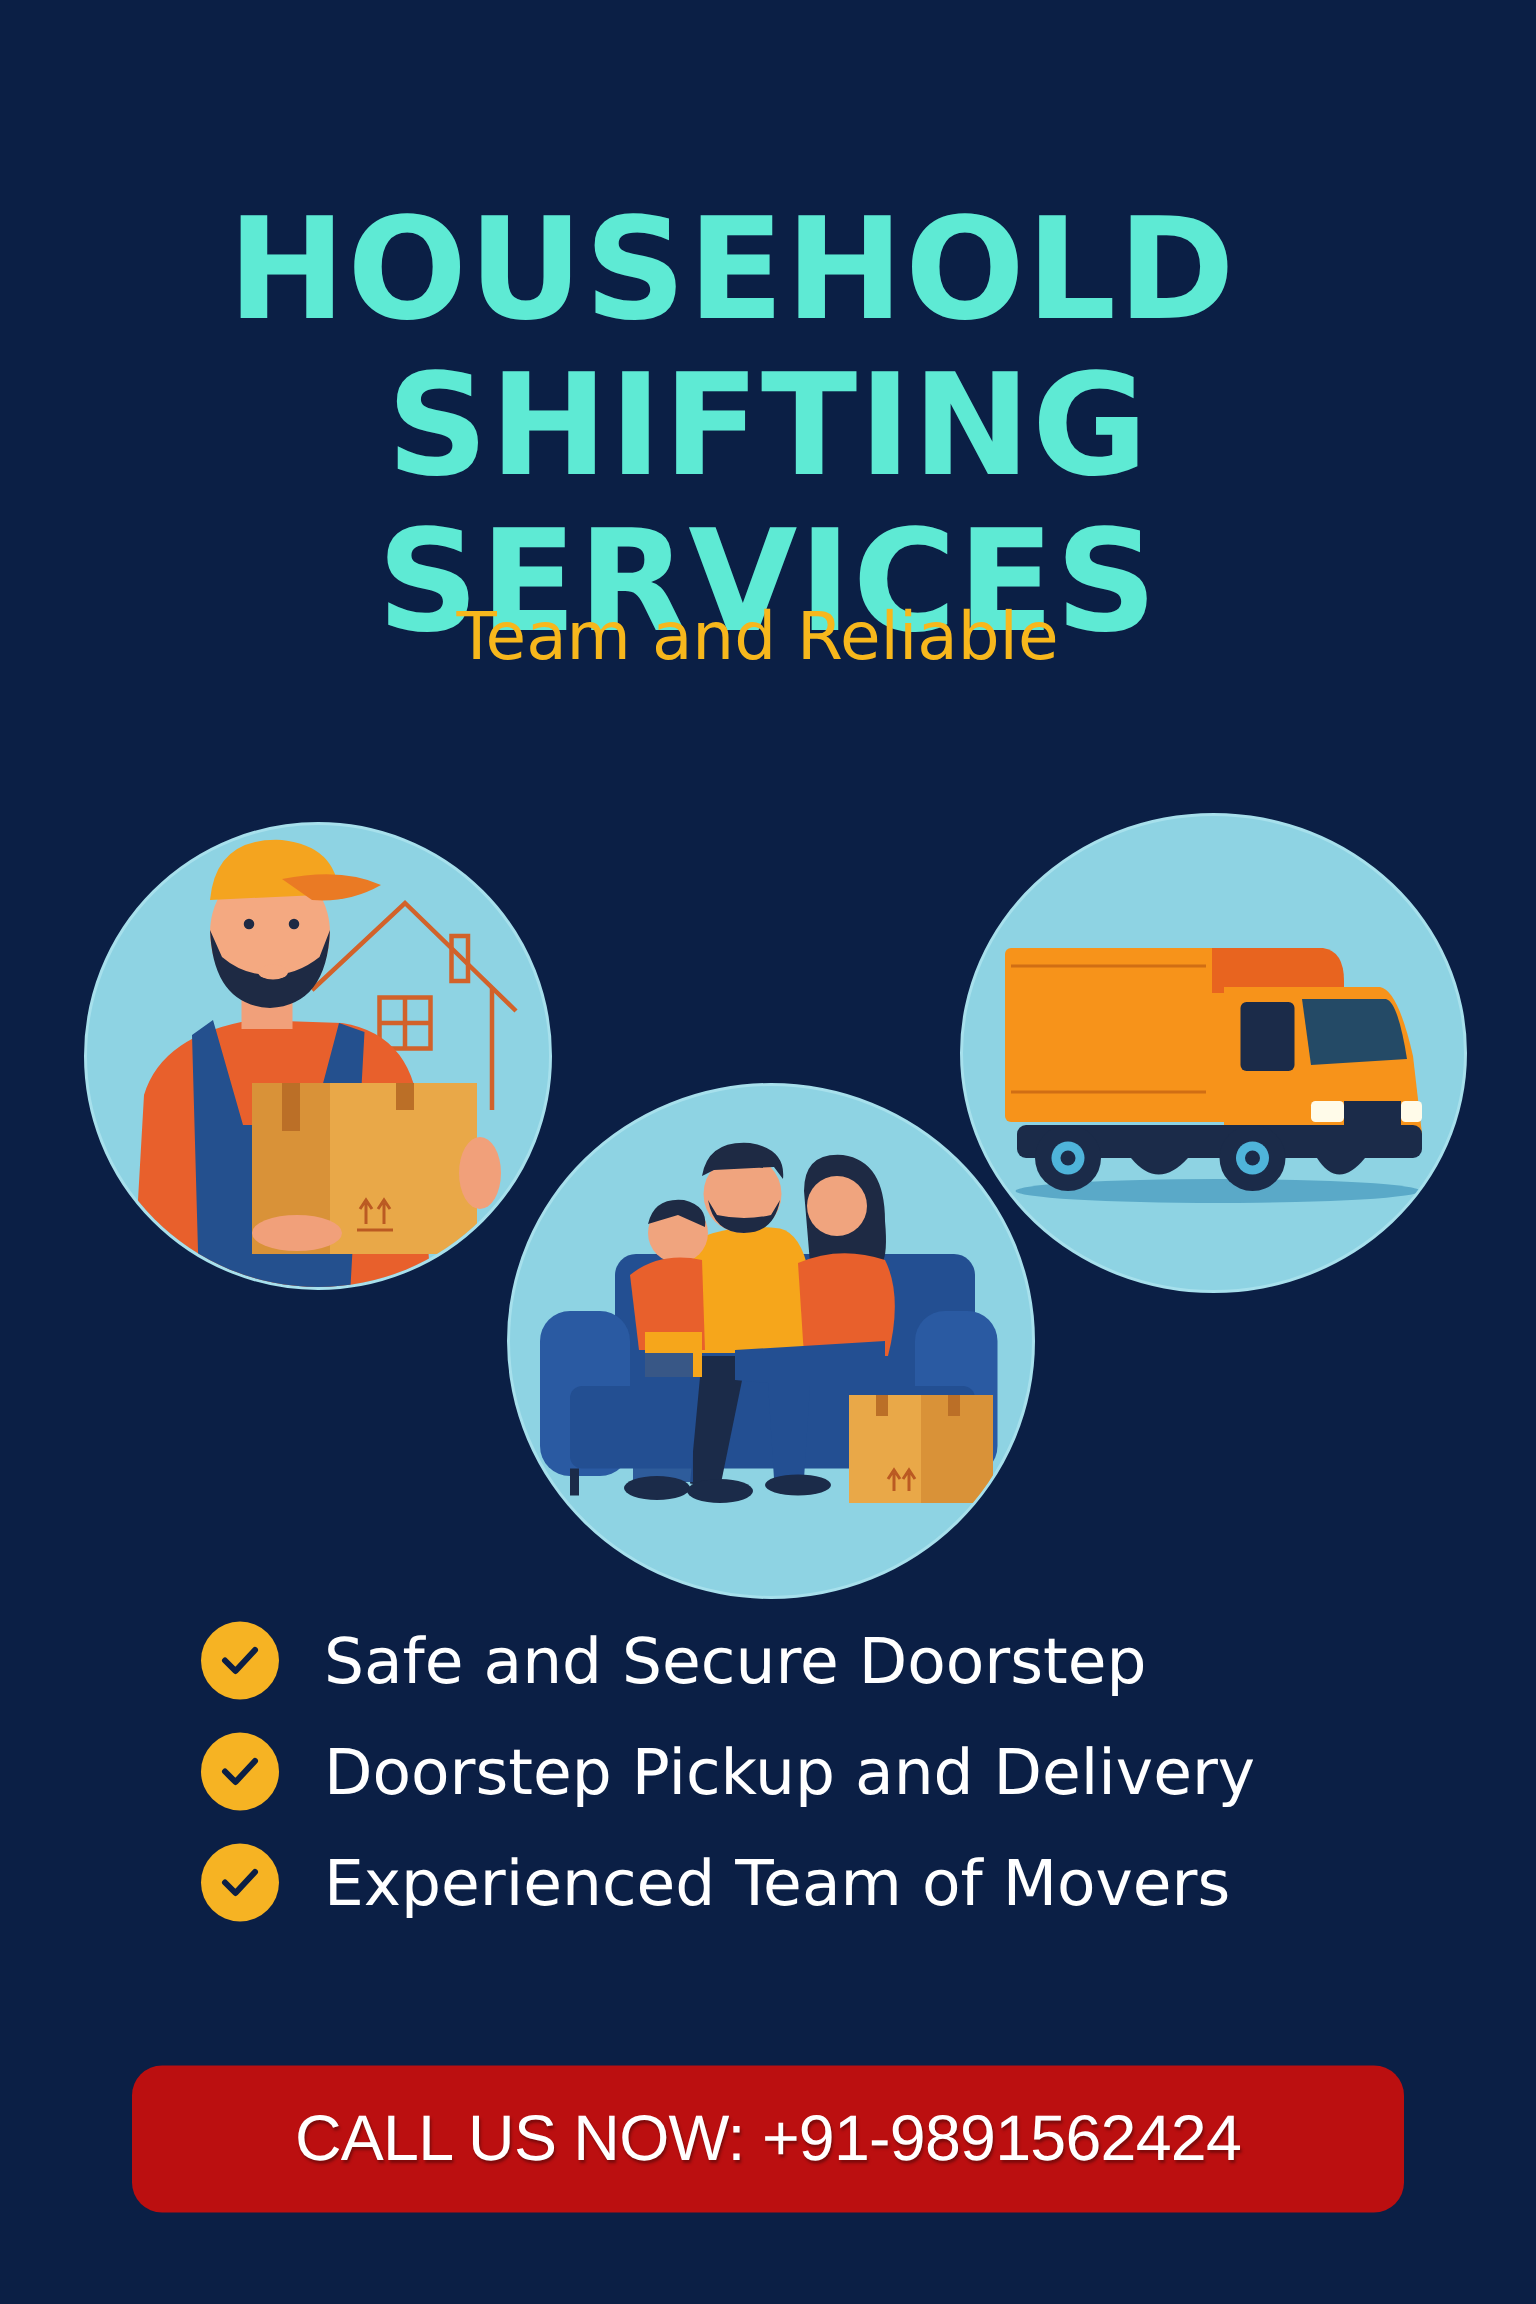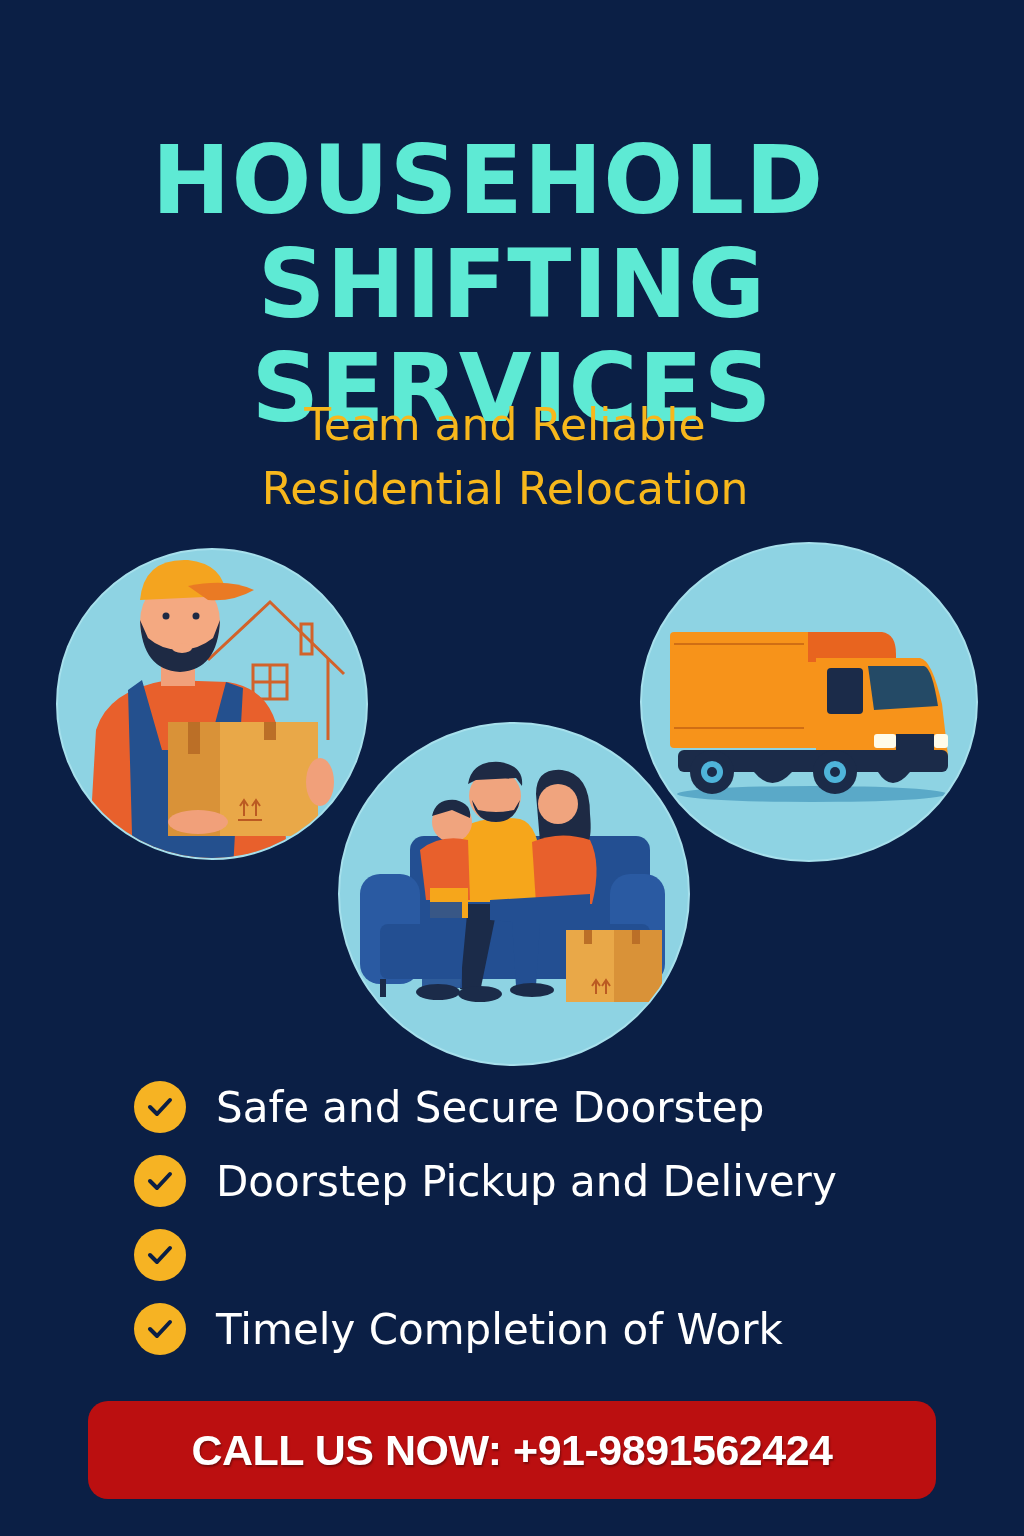--- a/index.html
+++ b/index.html
@@ -45,39 +45,37 @@
     background: #f6b323; display: flex; align-items: center; justify-content: center;
     margin-right: 30px; flex-shrink: 0;
   }
   .feature-text {
     color: #ffffff; font-size: 42px; letter-spacing: 0px;
   }
   .cta {
     position: absolute; left: 88px; top: 1377px; width: 848px; height: 98px;
     background: #bb0f10; border-radius: 20px;
     display: flex; align-items: center; justify-content: center;
-    color: #ffffff; font-weight: bold; font-size: 43px; letter-spacing: -0.5px;
+    color: #ffffff; font-weight: normal; font-size: 43px; letter-spacing: -0.5px;
     font-family: "Liberation Sans", sans-serif;
     text-shadow: 1px 2px 2px rgba(0,0,0,0.35);
     cursor: pointer;
-    margin-top: 24px;
   }
 </style>
 </head>
 <body>
 
 <h1 class="title">
   <span class="l1">HOUSEHOLD</span>
   <span class="l2">SHIFTING</span>
   <span class="l3">SERVICES</span>
 </h1>
 
 <div class="subtitle">
   <span>Team and Reliable</span>
-  <span>Residential Relocation</span>
 </div>
 
 <div class="circle c-mover">
   <svg viewBox="0 0 308 308">
 
     <polyline points="150,110 212,52 286,124" fill="none" stroke="#d2622a" stroke-width="3"></polyline>
     <rect x="243" y="74" width="11" height="30" fill="none" stroke="#d2622a" stroke-width="3"></rect>
     <line x1="270" y1="108" x2="270" y2="190" stroke="#d2622a" stroke-width="3"></line>
     <rect x="195" y="115" width="34" height="34" fill="none" stroke="#d2622a" stroke-width="3"></rect>
     <line x1="212" y1="115" x2="212" y2="149" stroke="#d2622a" stroke-width="3"></line>
@@ -185,24 +183,17 @@
         </svg>
     </span>
     <span class="feature-text">Doorstep Pickup and Delivery</span>
   </li>
   <li class="feature">
     <span class="check">
       <svg width="26" height="22" viewBox="0 0 26 22">
           <path d="M3,11 L10,18 L23,4" stroke="#0b1f45" stroke-width="4" fill="none" stroke-linecap="round" stroke-linejoin="round"></path>
         </svg>
     </span>
-  </li>
-  <li class="feature">
-    <span class="check">
-      <svg width="26" height="22" viewBox="0 0 26 22">
-          <path d="M3,11 L10,18 L23,4" stroke="#0b1f45" stroke-width="4" fill="none" stroke-linecap="round" stroke-linejoin="round"></path>
-        </svg>
-    </span>
-    <span class="feature-text">Timely Completion of Work</span>
+    <span class="feature-text">Experienced Team of Movers</span>
   </li>
 </ul>
 
 <div class="cta">CALL US NOW: +91-9891562424</div>
 
 </body></html>

